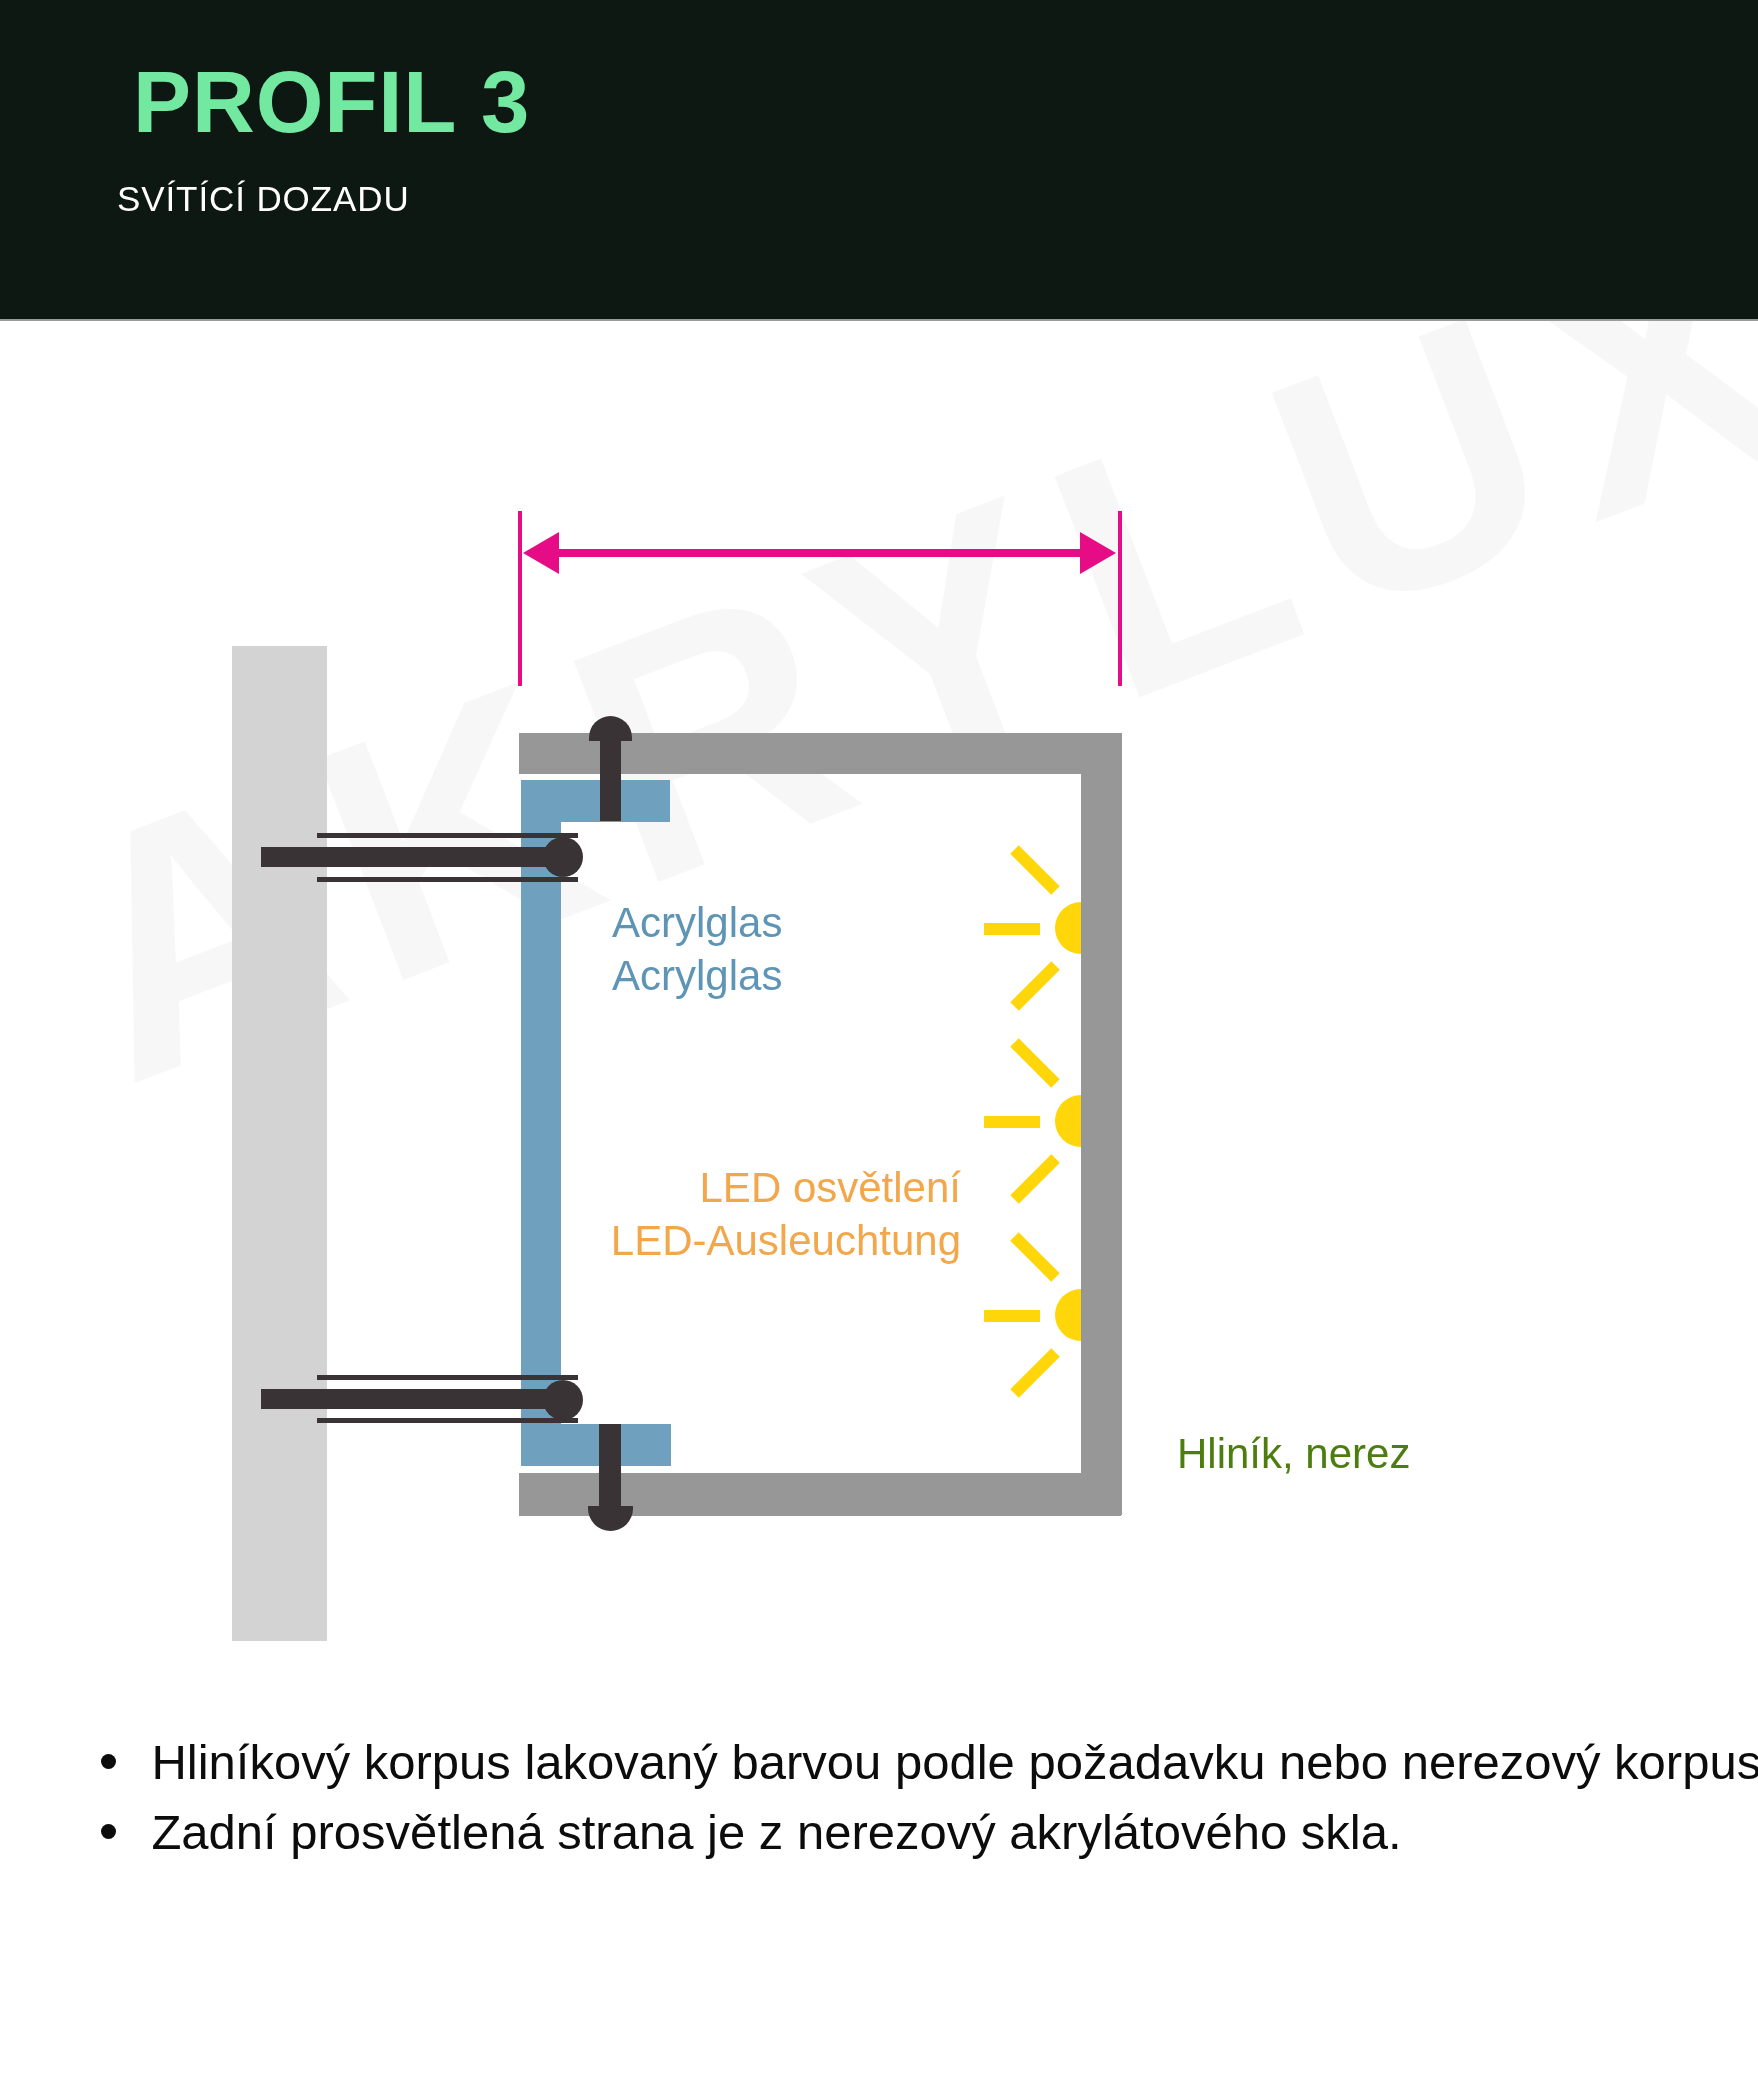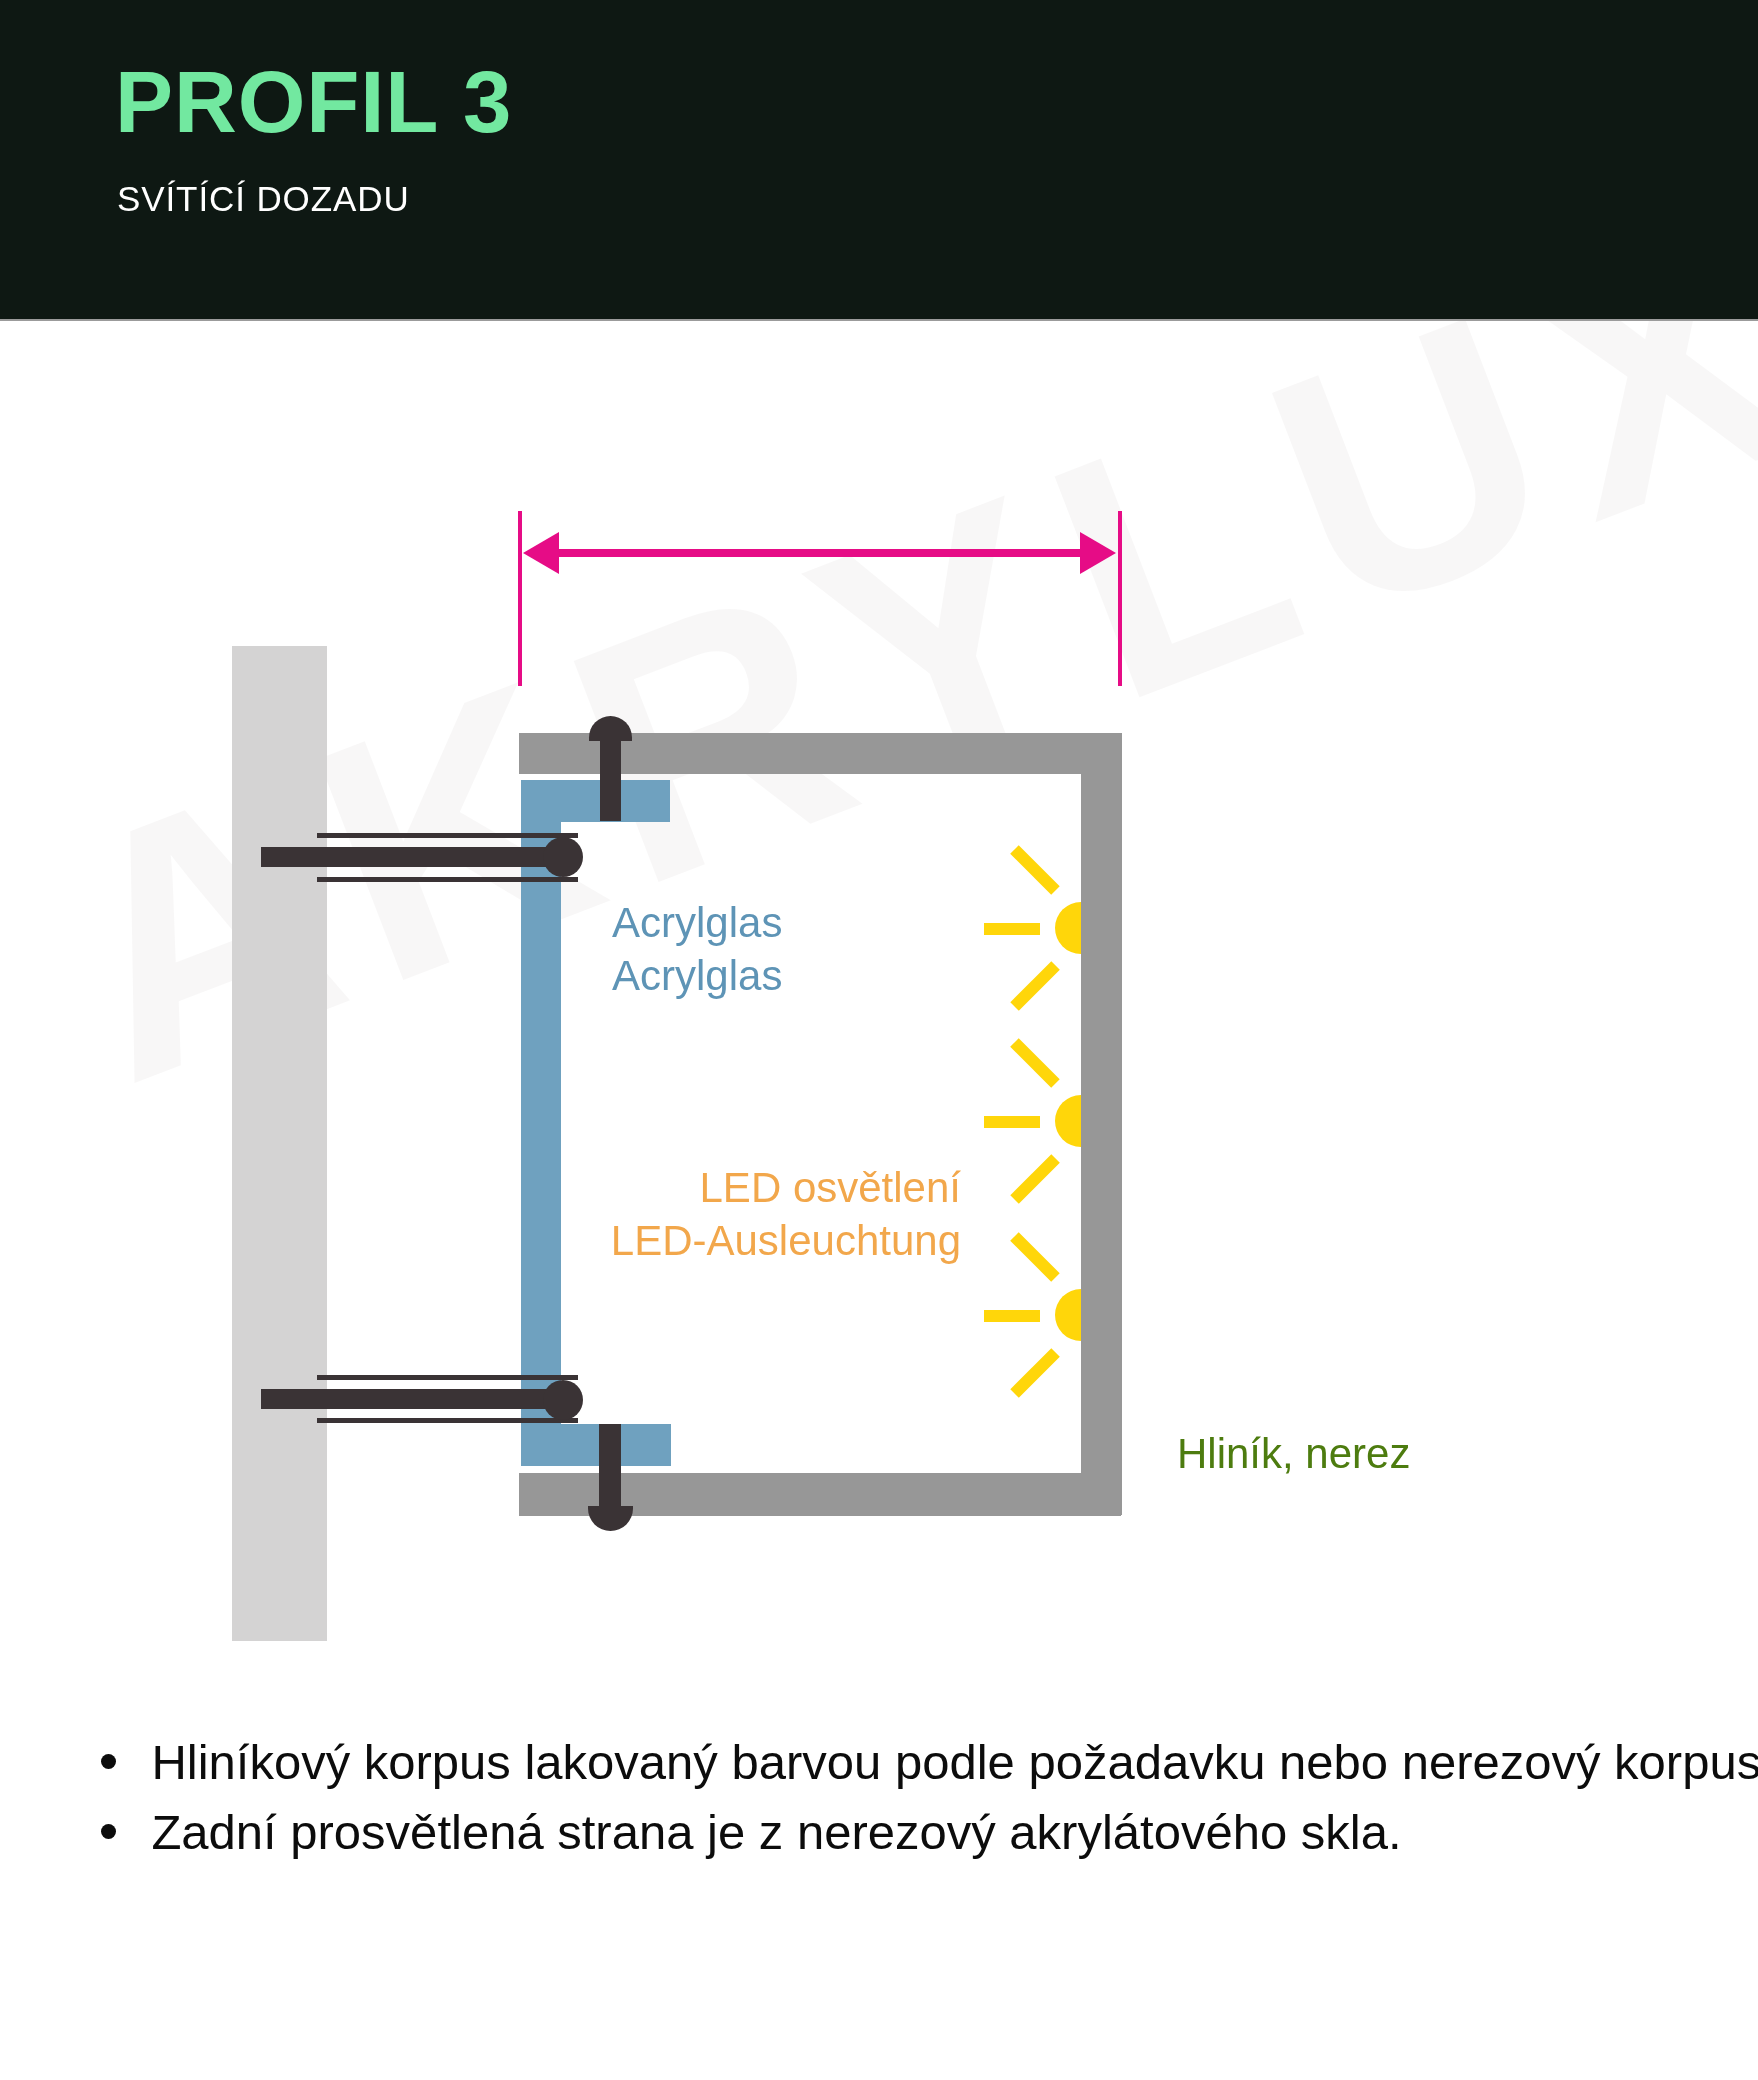--- a/index.html
+++ b/index.html
@@ -2,21 +2,21 @@
 <html style="font-size:14.5px"><head>
 <meta charset="utf-8">
 <style>
   html,body{margin:0;padding:0;background:#ffffff;}
   body{font-family:"Liberation Sans", sans-serif;}
   #page{position:relative;width:1759px;height:2081px;background:#ffffff;overflow:hidden;}
 
   
   .header{position:absolute;left:0;top:0;width:1759px;height:319px;
           background:#0e1813;border-bottom:2.7px solid #9b9b9b;z-index:10;}
-  .header .title{position:absolute;left:115px;top:52px;font-size:87px;font-weight:700;
+  .header .title{position:absolute;left:133px;top:52px;font-size:87px;font-weight:700;
                  color:#72e8a0;letter-spacing:0.9px;}
   .header .subtitle{position:absolute;left:117px;top:179px;font-size:35px;font-weight:400;
                     color:#ffffff;letter-spacing:0.9px;}
 
   
   .watermark{position:absolute;left:27px;top:470px;width:1719px;text-align:center;
              font-size:344px;font-weight:700;letter-spacing:25px;color:rgba(125,115,115,0.055);
              transform:rotate(-21deg);z-index:0;user-select:none;}
 
   

